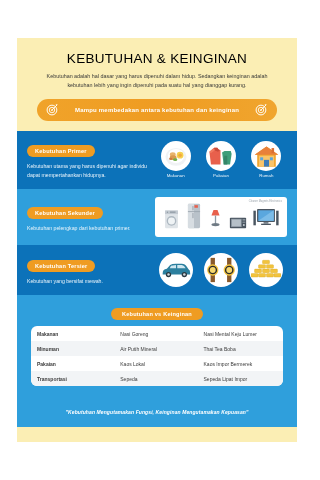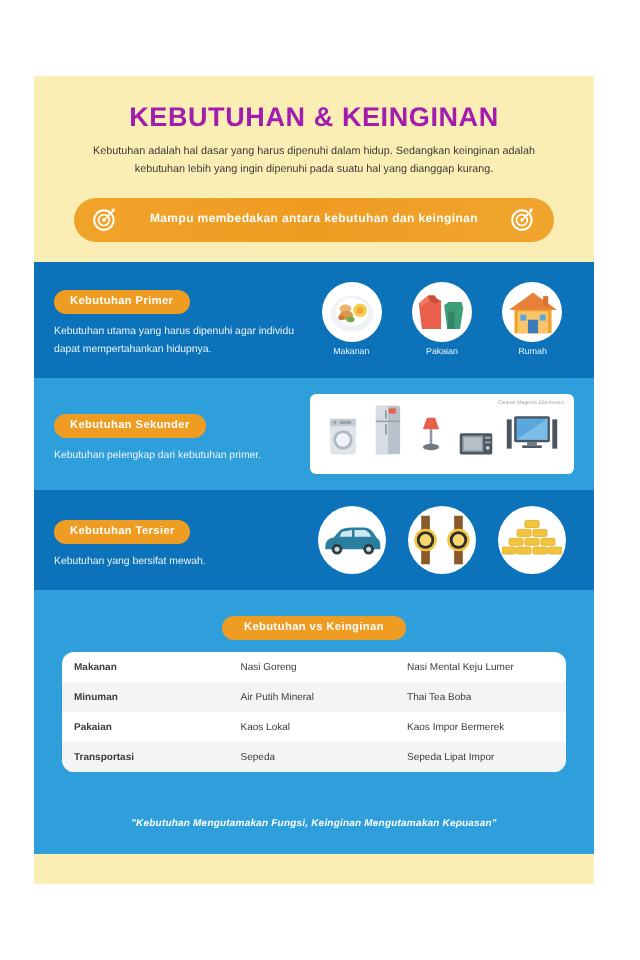--- a/index.html
+++ b/index.html
@@ -31,23 +31,23 @@
   }
 
   
   .header {
     background: #fbeeb4;
     padding: 14px 14px 10px 14px;
     text-align: center;
   }
   .title {
     font-size: 13.5px;
-    font-weight: bold;
+    font-weight: normal;
     letter-spacing: 0.3px;
-    color: #a21caf;
+    color: #000000;
     margin: 0 0 5px 0;
     line-height: 1.1;
   }
   .subtitle {
     font-size: 5.4px;
     line-height: 1.75;
     color: #3a3a38;
     margin: 0 4px;
   }
   .objective-bar {

